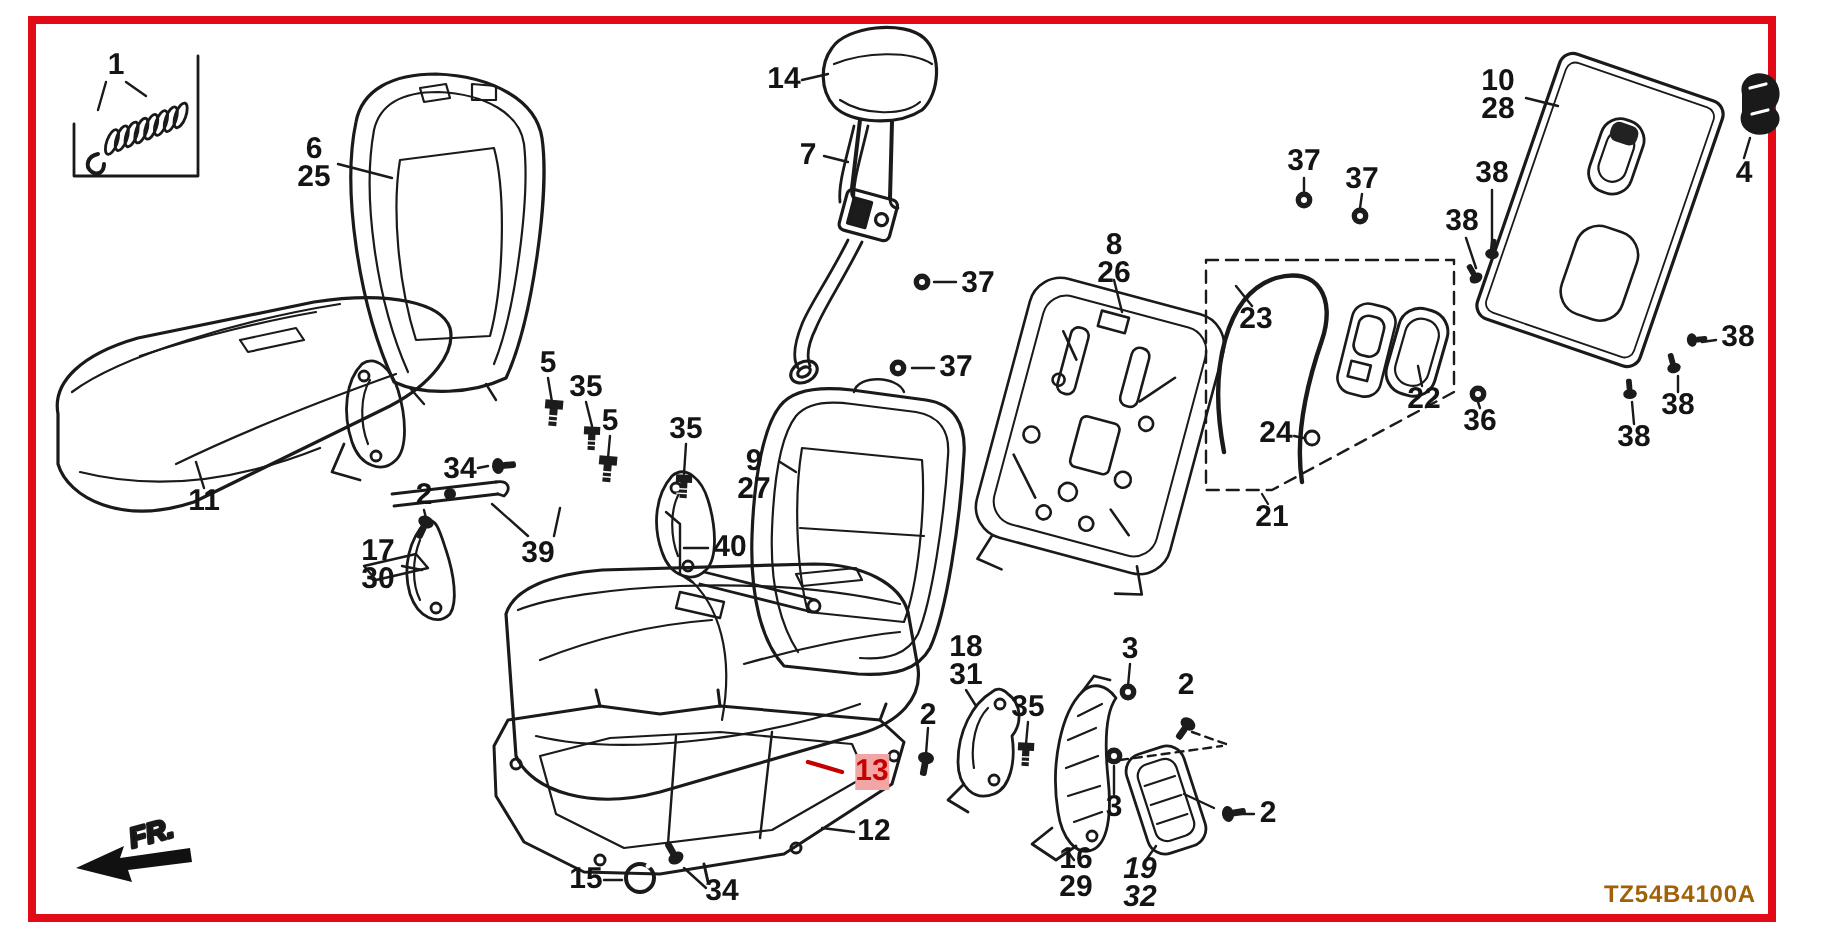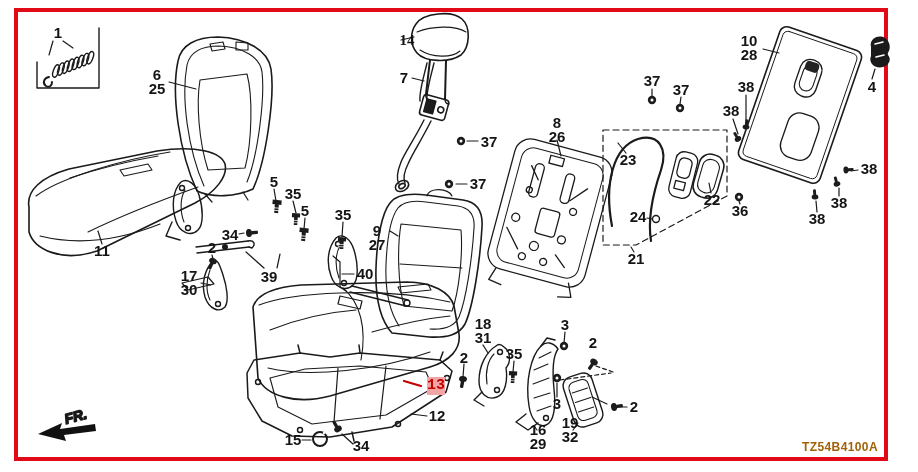--- a/index.html
+++ b/index.html
@@ -9,21 +9,21 @@
   }
   .stage svg{position:absolute;left:0;top:0;}
   .labels-layer{position:absolute;left:0;top:0;width:100%;height:100%;}
   .plabel{
     position:absolute;transform:translate(-50%,-50%);
     font:bold 15px/14px "Liberation Sans",sans-serif;
     color:#141414;text-align:center;white-space:pre;letter-spacing:0;
   }
   .plabel.hl{
     background:var(--hl-bg,#f2a5a5);color:var(--hl-text,#c40000);
-    padding:1px 0;line-height:16px;font-family:Liberation Mono, monospace;
+    padding:1px 0;line-height:16px;
   }
   .part-code{
     position:absolute;right:40px;bottom:18px;
     font:600 12px "Liberation Sans",sans-serif;color:#a16207;letter-spacing:.4px;
   }
   .fr-text{font:bold italic 14px "Liberation Sans",sans-serif;fill:#111;}
 </style>
 </head>
 <body>
 
@@ -307,21 +307,21 @@
       <path d="M95,424 L60,429 L62,423 L38,434 L66,441 L64,435 L96,431 Z" fill="#111" stroke="none"></path>
       <text class="fr-text" transform="translate(66,424) rotate(-15)">FR.</text>
     </g>
   </g>
 </svg>
 
 <div class="labels-layer">
       <div class="plabel" style="left: 58px; top: 33px;">1</div>
       <div class="plabel" style="left: 157px; top: 82px;">6
 25</div>
-      <div class="plabel" style="left: 407px; top: 40px; font-family: Liberation Serif, serif;">14</div>
+      <div class="plabel" style="left: 392px; top: 40px;">14</div>
       <div class="plabel" style="left: 404px; top: 78px;">7</div>
       <div class="plabel" style="left: 489px; top: 142px;">37</div>
       <div class="plabel" style="left: 478px; top: 184px;">37</div>
       <div class="plabel" style="left: 557px; top: 130px;">8
 26</div>
       <div class="plabel" style="left: 652px; top: 81px;">37</div>
       <div class="plabel" style="left: 681px; top: 90px;">37</div>
       <div class="plabel" style="left: 749px; top: 48px; text-align: right;">10
 28</div>
       <div class="plabel" style="left: 872px; top: 87px;">4</div>
@@ -355,19 +355,19 @@
       <div class="plabel" style="left: 464px; top: 358px;">2</div>
       <div class="plabel" style="left: 483px; top: 331px;">18
 31</div>
       <div class="plabel" style="left: 514px; top: 354px;">35</div>
       <div class="plabel" style="left: 565px; top: 325px;">3</div>
       <div class="plabel" style="left: 593px; top: 343px;">2</div>
       <div class="plabel" style="left: 557px; top: 404px;">3</div>
       <div class="plabel" style="left: 634px; top: 407px;">2</div>
       <div class="plabel" style="left: 538px; top: 437px;">16
 29</div>
-      <div class="plabel" style="left: 570px; top: 430px;">19
+      <div class="plabel" style="left: 570px; top: 442px; font-style: italic;">19
 32</div>
     </div>
 
 <div class="part-code">TZ54B4100A</div>
 
 </div>
 
 </body></html>

